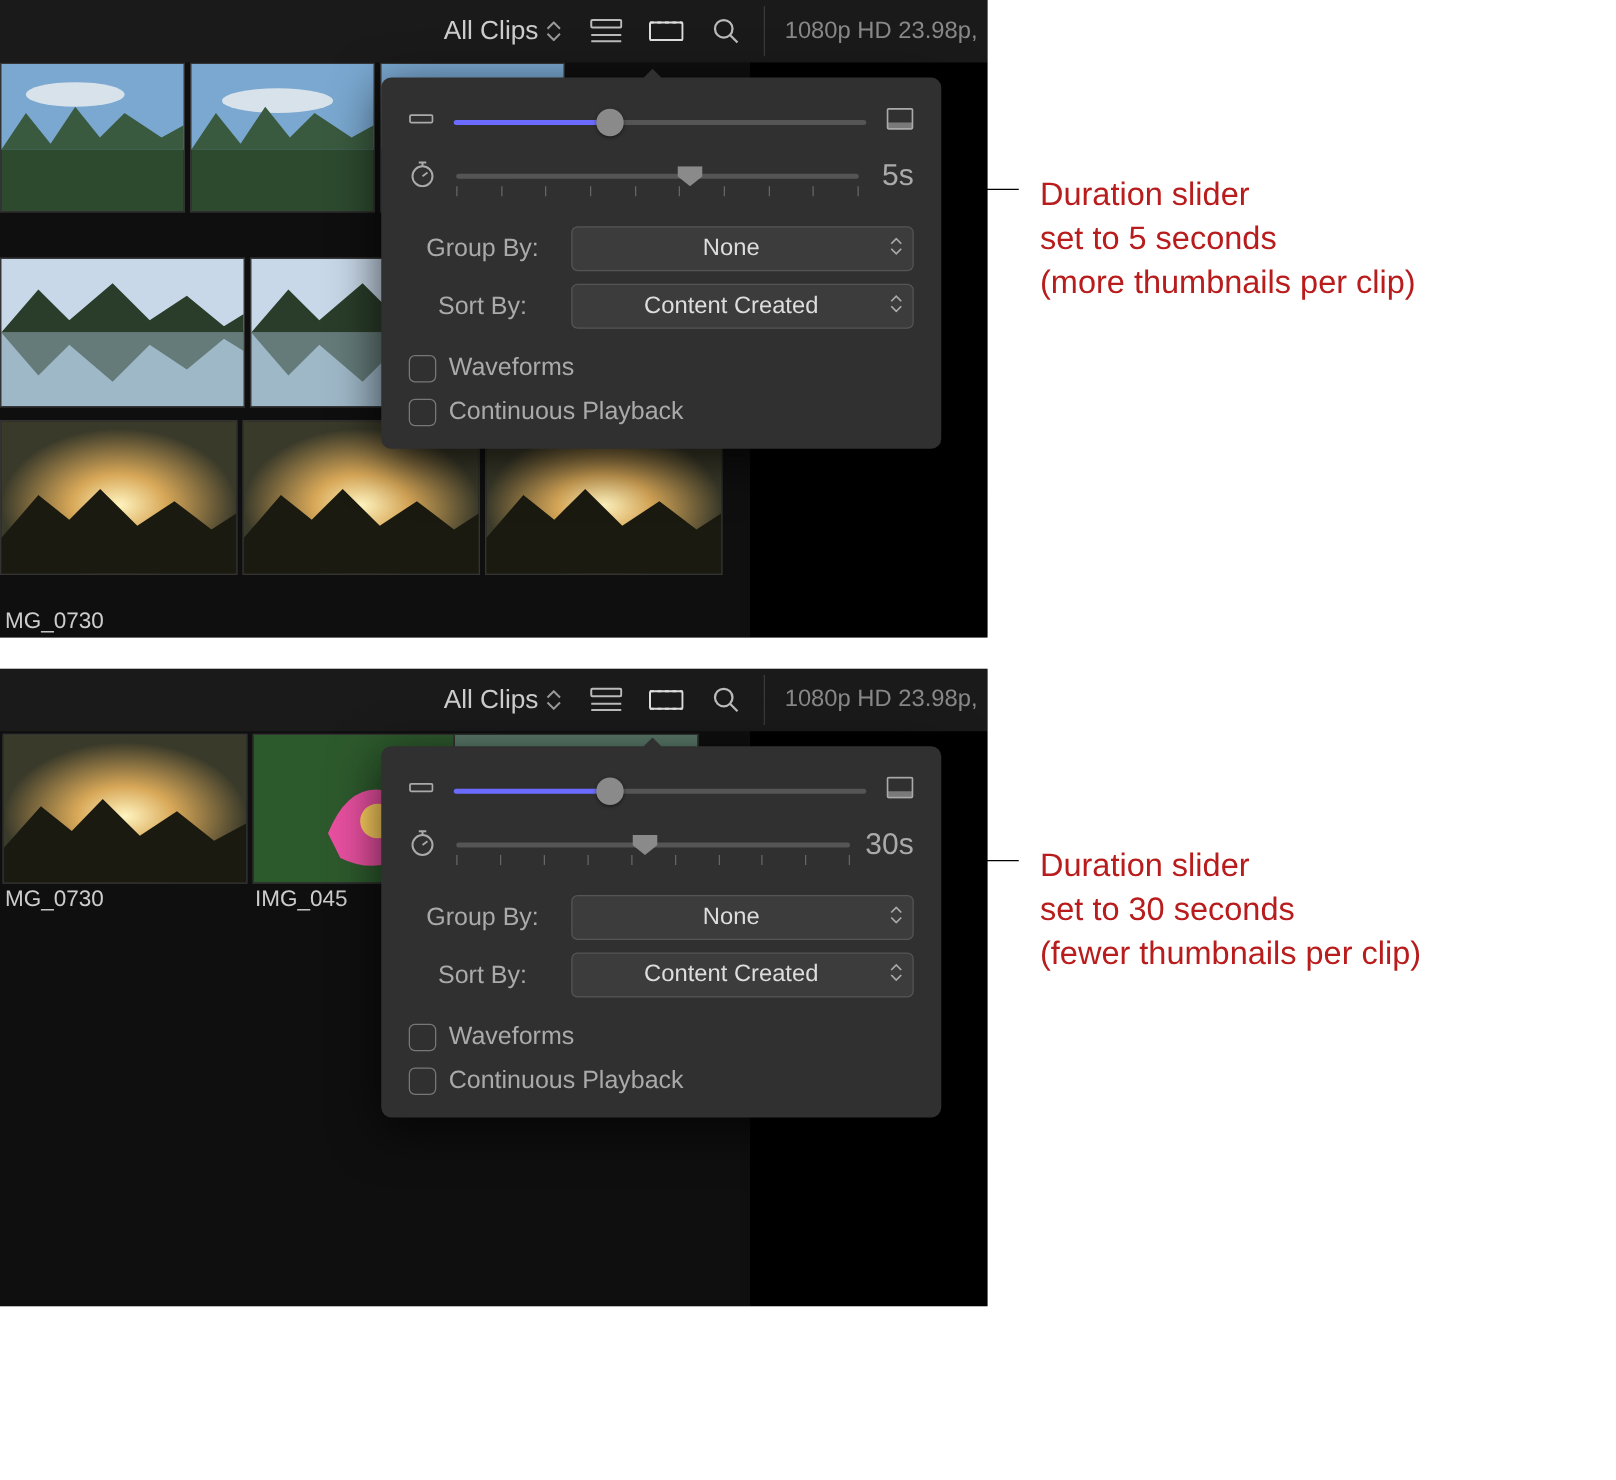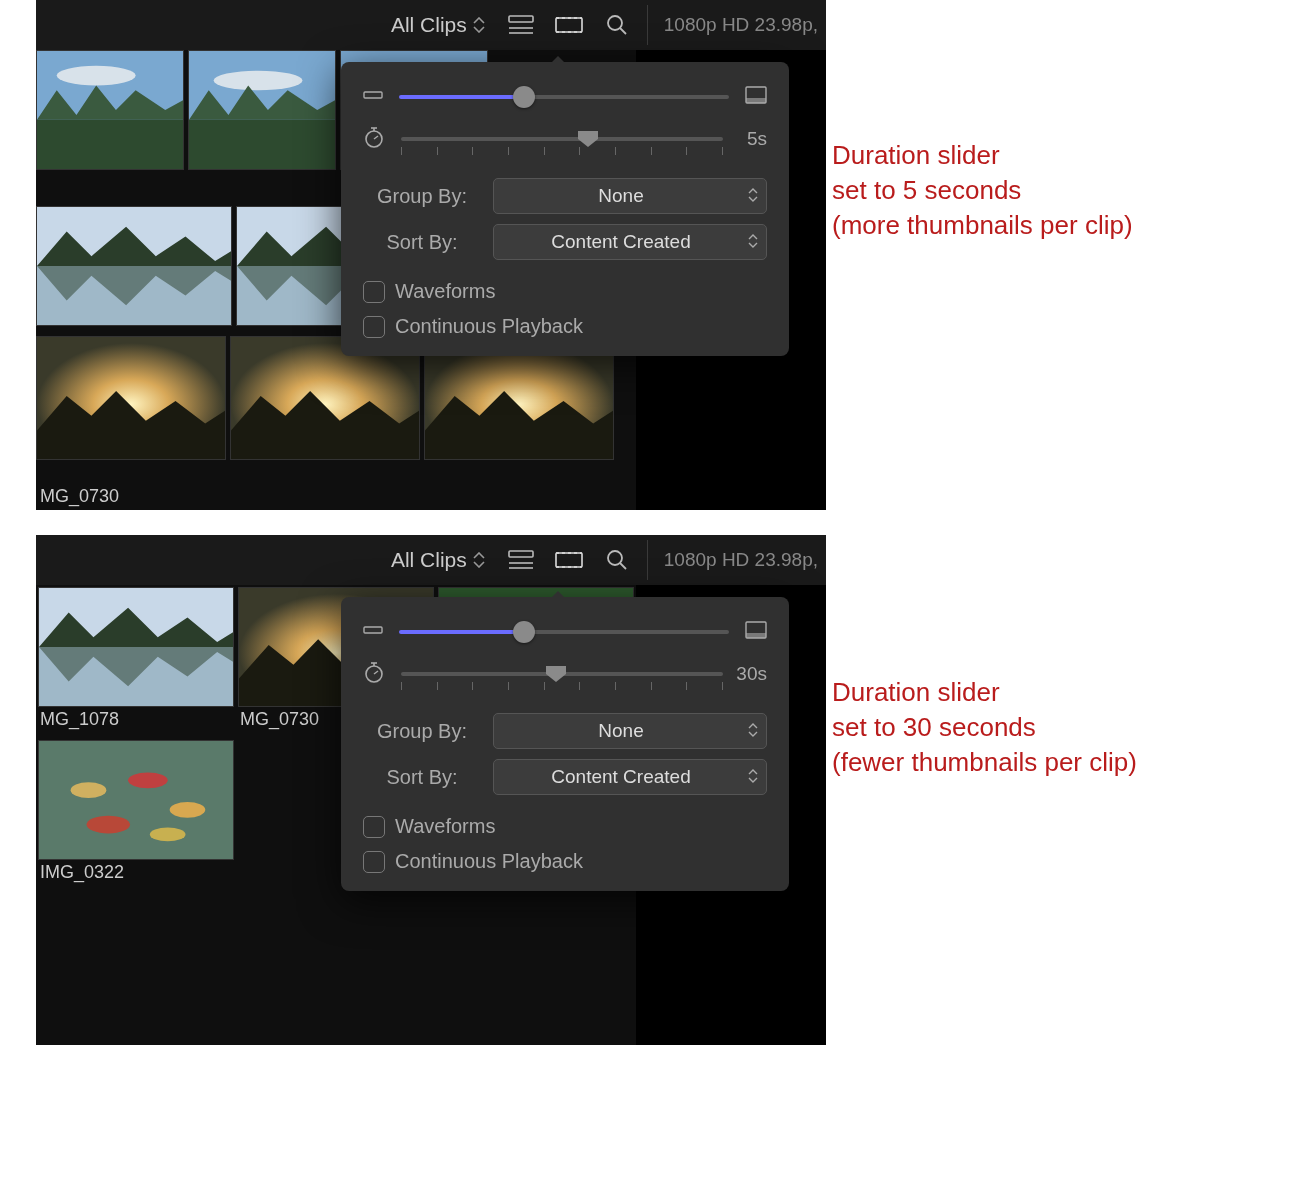--- a/index.html
+++ b/index.html
@@ -6,21 +6,20 @@
     body {
       font-family: -apple-system, "Helvetica Neue", Arial, sans-serif;
       background: #fff;
       width: 1293px;
       height: 1184px;
     }
     .panel {
       position: absolute;
       background: #1a1a1a;
       overflow: hidden;
-      margin-left: 36px;
     }
     .toolbar {
       height: 50px;
       display: flex;
       align-items: center;
       justify-content: flex-end;
       padding: 0 8px;
       background: #1a1a1a;
     }
     .dropdown-combo {
@@ -157,21 +156,21 @@
       top: 10px;
       left: 0; right: 0;
       display: flex;
       justify-content: space-between;
     }
     .tick {
       width: 1px; height: 8px; background: #666;
     }
     .dur-value {
       color: #aaa;
-      font-size: 19px;
+      font-size: 24px;
       min-width: 32px;
       text-align: right;
     }
     .form-row {
       display: flex;
       align-items: center;
       margin-bottom: 10px;
     }
     .form-label {
       color: #aaa;
@@ -483,31 +482,20 @@
         </svg>
     </div>
     <div class="divider-v"></div>
     <span class="format-label">1080p HD 23.98p,</span>
   </div>
 
   <div class="browser-split">
     <div class="browser-left">
       <div class="grid">
 
-        <div class="grid-cell" style="width:196px;">
-          <div class="thumb" style="width:196px; height:120px;">
-            <svg viewBox="0 0 196 120" preserveAspectRatio="none">
-                <rect width="196" height="60" fill="#c8d8e8"></rect>
-                <path d="M0 60 L30 25 L55 50 L90 20 L120 50 L150 30 L180 55 L196 45 L196 60 Z" fill="#2a3d2a"></path>
-                <rect y="60" width="196" height="60" fill="#9fb8c8"></rect>
-                <path d="M0 60 L30 95 L55 70 L90 100 L120 70 L150 90 L180 65 L196 75 L196 60 Z" fill="#2a3d2a" opacity="0.5"></path>
-              </svg>
-          </div>
-          <div class="caption">MG_1078</div>
-        </div>
         <div class="grid-cell" style="width:196px;">
           <div class="thumb" style="width:196px; height:120px;">
             <svg viewBox="0 0 196 120" preserveAspectRatio="none">
                 <defs>
                   <radialGradient id="sun2" cx="50%" cy="55%">
                     <stop offset="0%" stop-color="#fff4c0"></stop>
                     <stop offset="40%" stop-color="#d8a858"></stop>
                     <stop offset="100%" stop-color="#3a3a2a"></stop>
                   </radialGradient>
                 </defs>

